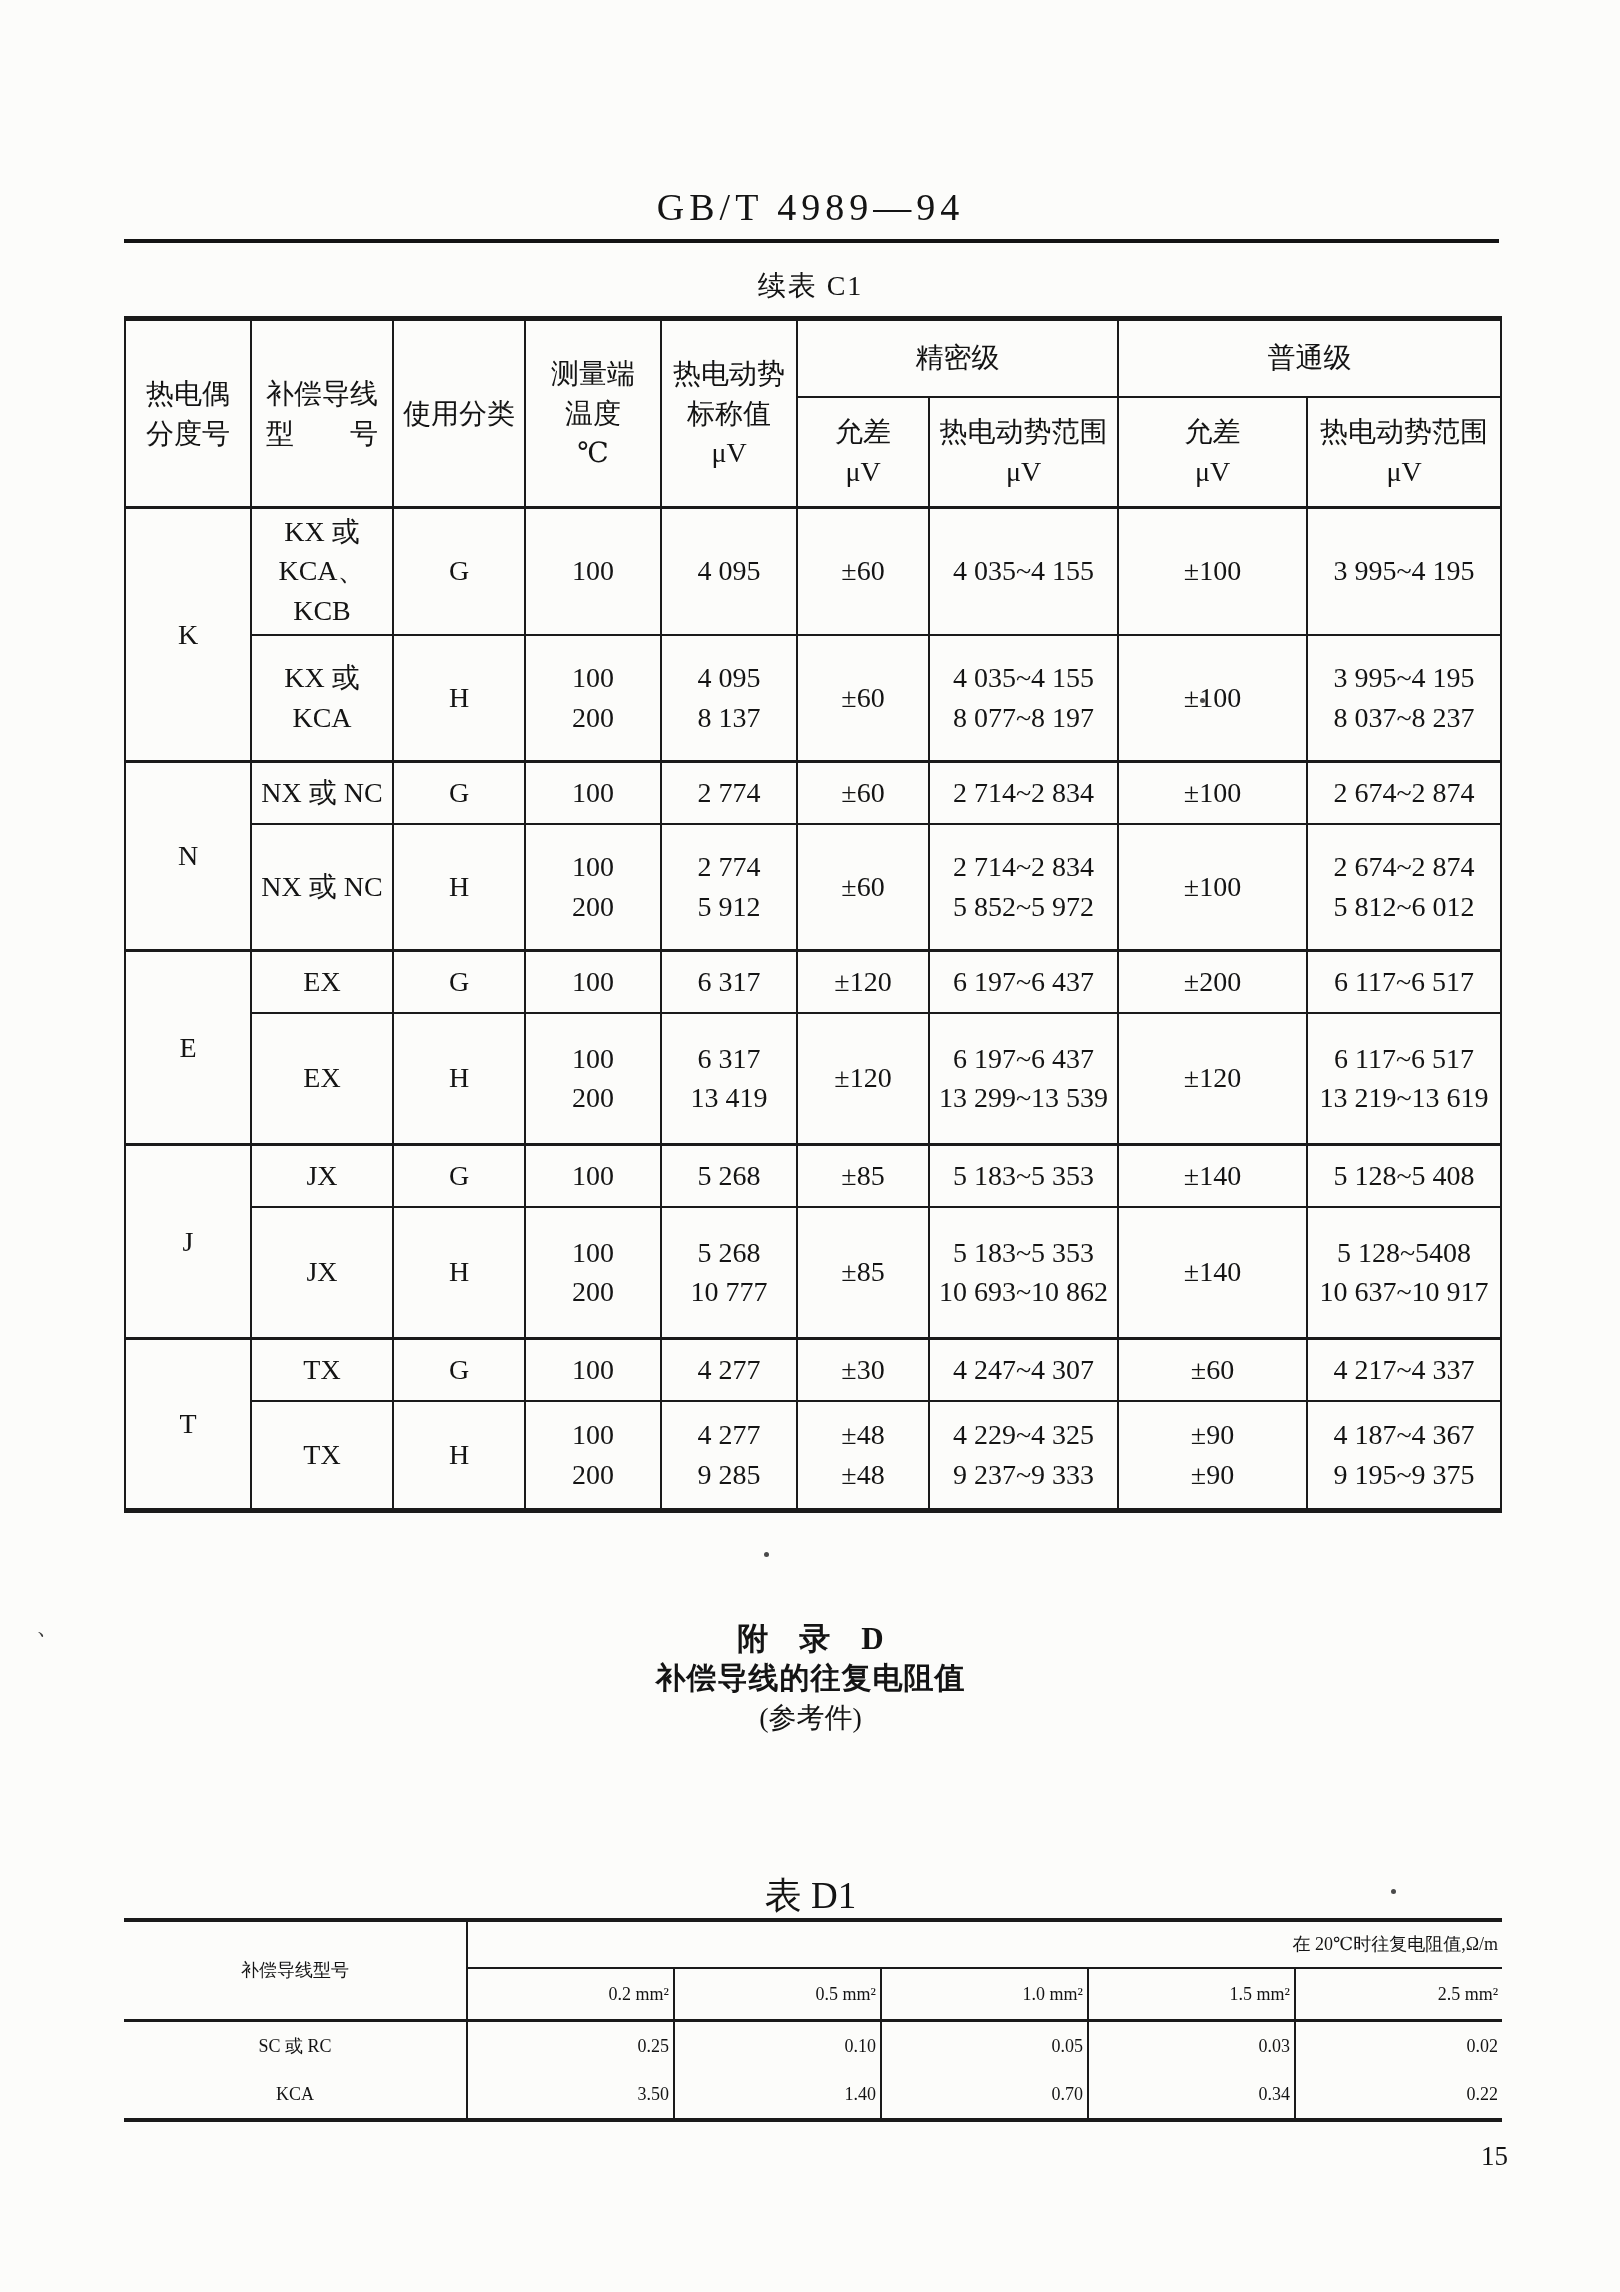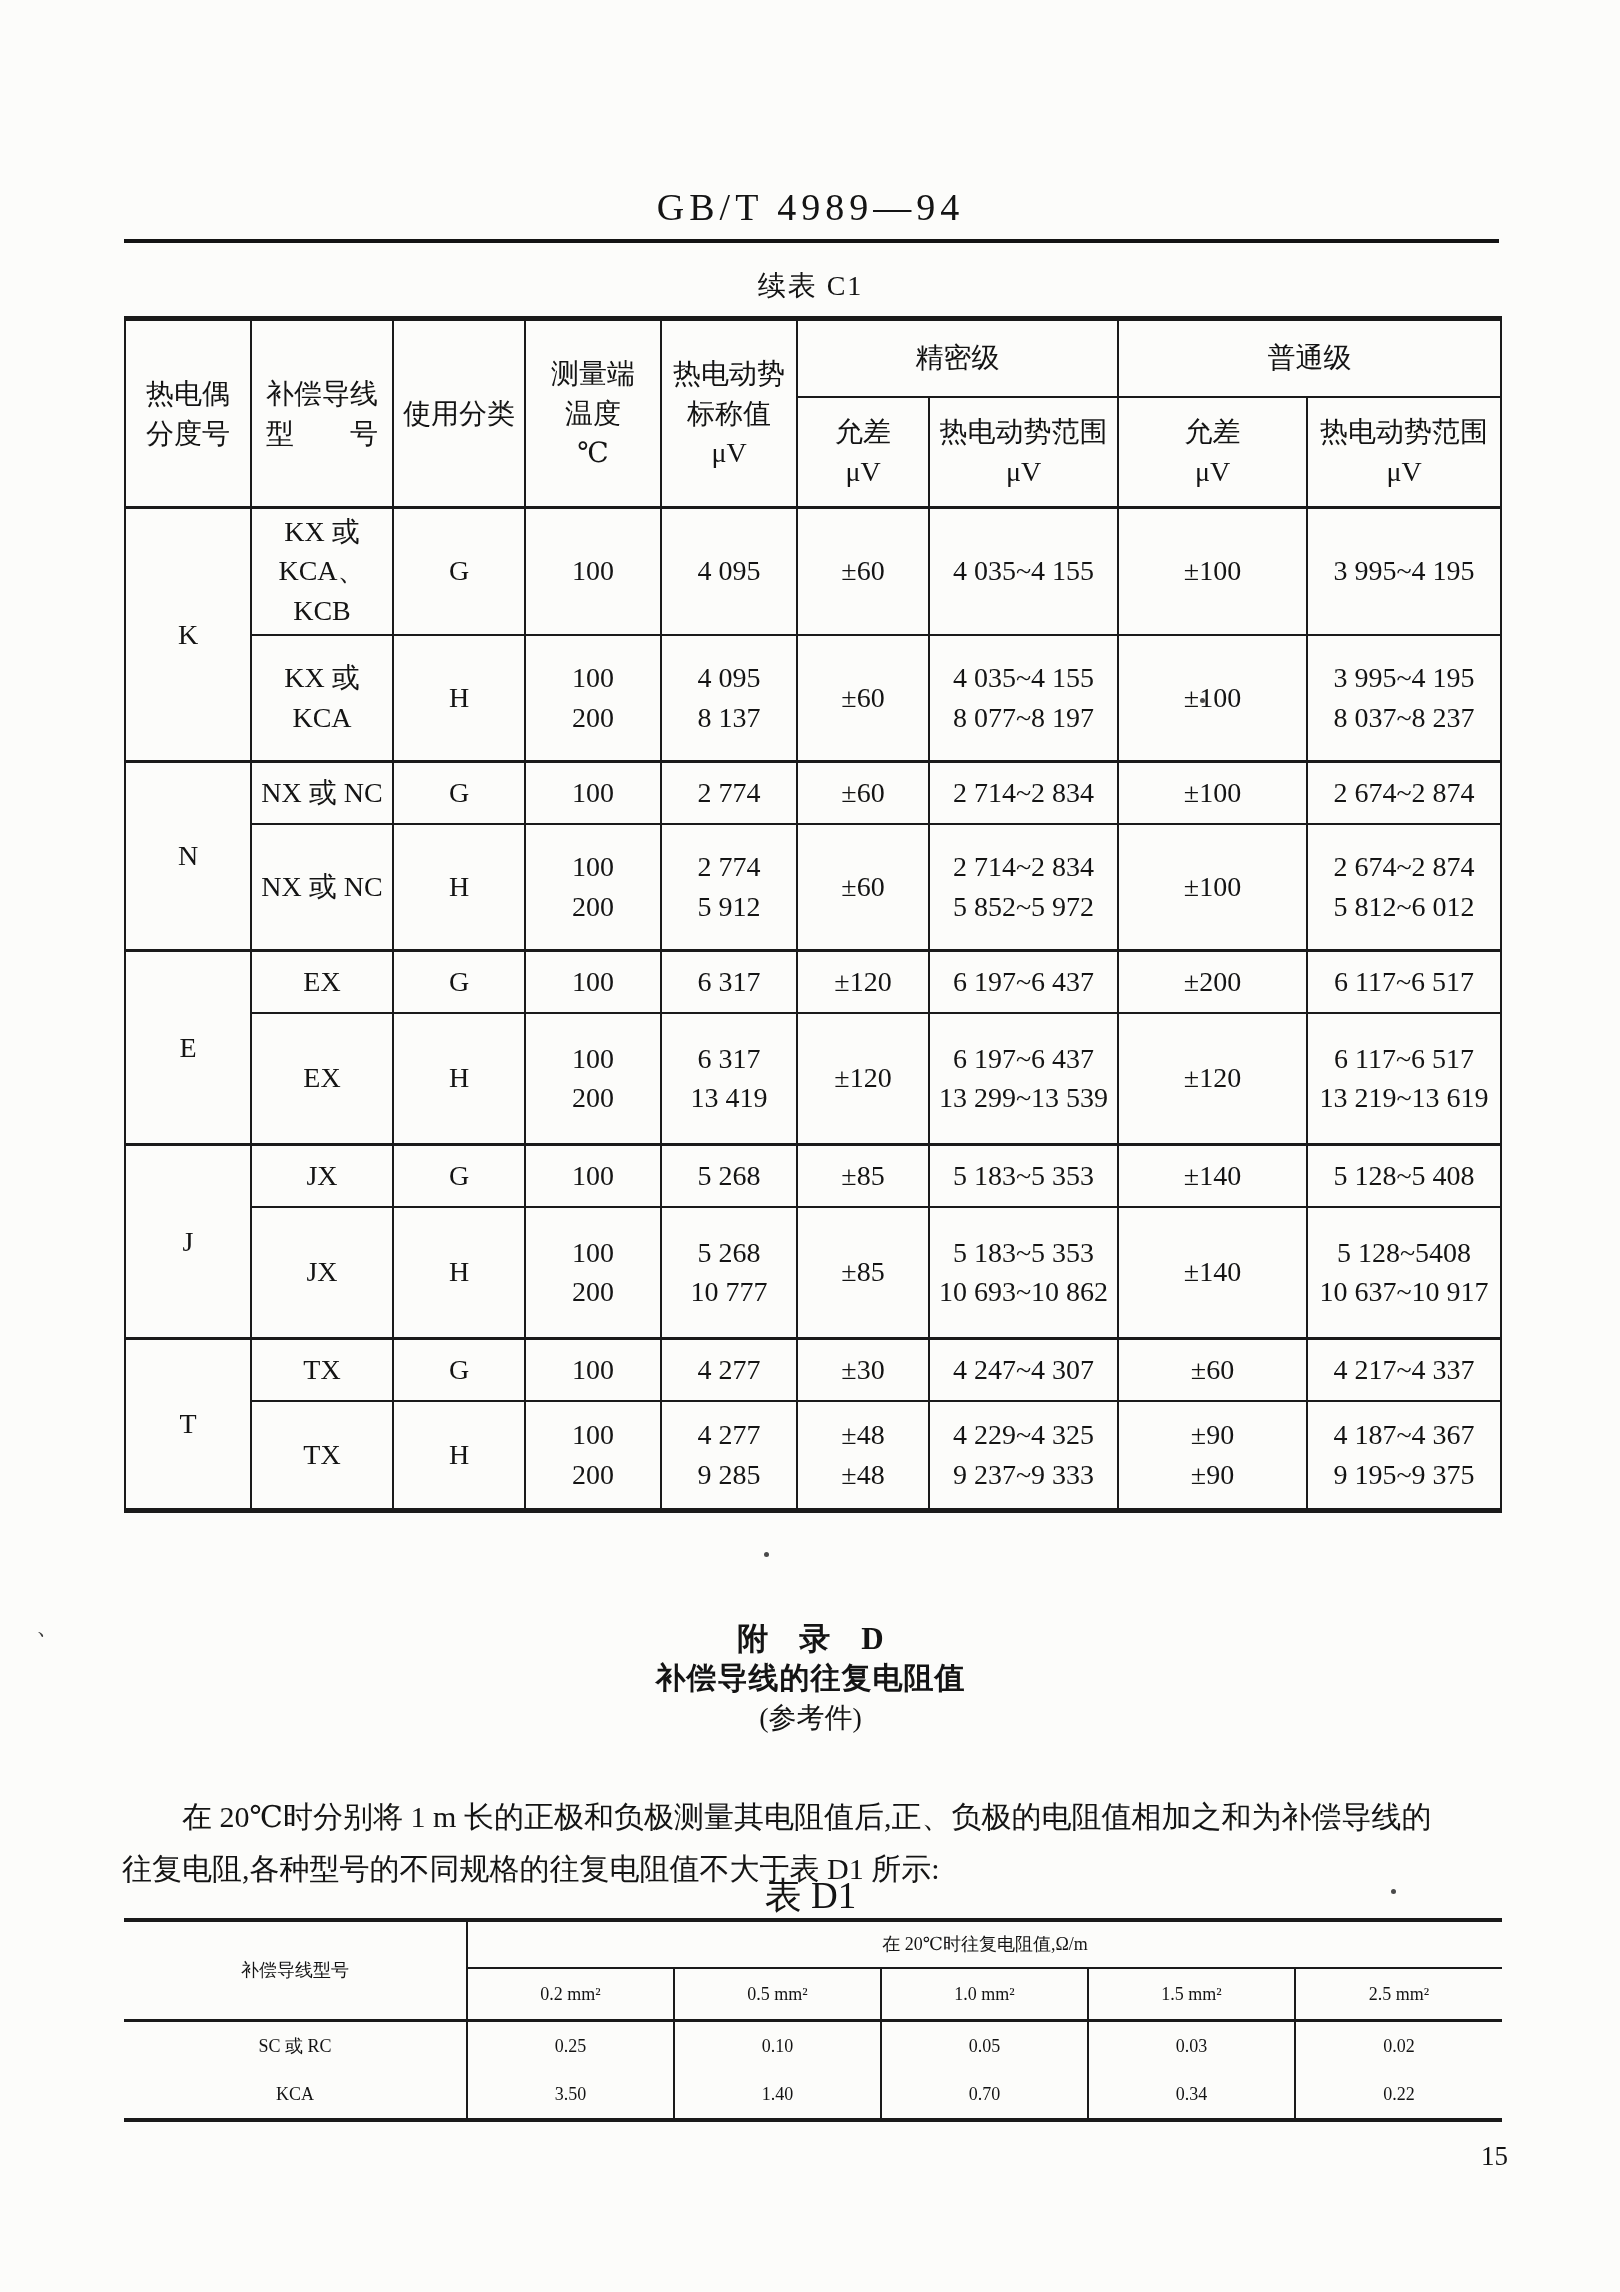--- a/index.html
+++ b/index.html
@@ -52,21 +52,21 @@
     left:124px;top:1918px;width:1378px;
     font-size:18px;line-height:1.35;
     border-top:4px solid #1a1a1a;border-bottom:4px solid #1a1a1a;
   }
   .td1 th,.td1 td{
     border:0;
     text-align:center;vertical-align:middle;
     font-weight:normal;white-space:pre-line;
     padding:0 4px;overflow:hidden;
   }
-  .td1 .vline{border-left:2px solid #1a1a1a;}
+  .td1 .vline{border-left:2px solid #1a1a1a;text-align:right;}
   .td1 .grp{border-bottom:2px solid #1a1a1a;}
   .td1 .subhdr{border-bottom:3px solid #1a1a1a;}
 
   .page-no{left:1448px;top:2141px;width:60px;font-size:27px;text-align:right;}
 
   
   .art-mark{font-size:24px;color:#3a3a3a;}
   .art-dot{width:5px;height:5px;border-radius:50%;background:#4a4a4a;}
 </style>
 </head>
@@ -250,22 +250,20 @@
 ±90</td>
       <td>4 187~4 367
 9 195~9 375</td>
     </tr>
   </tbody>
     </table>
 
   <div class="abs centered apdx-title">附　录　D</div>
   <div class="abs centered apdx-note">(参考件)</div>
   <div class="abs centered apdx-subtitle">补偿导线的往复电阻值</div>
-  <div class="abs apdx-par">在 20℃时分别将 1 m 长的正极和负极测量其电阻值后,正、负极的电阻值相加之和为补偿导线的
-往复电阻,各种型号的不同规格的往复电阻值不大于表 D1 所示:</div>
   <div class="abs centered d1-caption">表 D1</div>
 
   <table class="abs td1">
     <colgroup>
       <col style="width:343px">
         <col style="width:207px">
         <col style="width:207px">
       <col style="width:207px">
         <col style="width:207px">
         <col style="width:207px">

